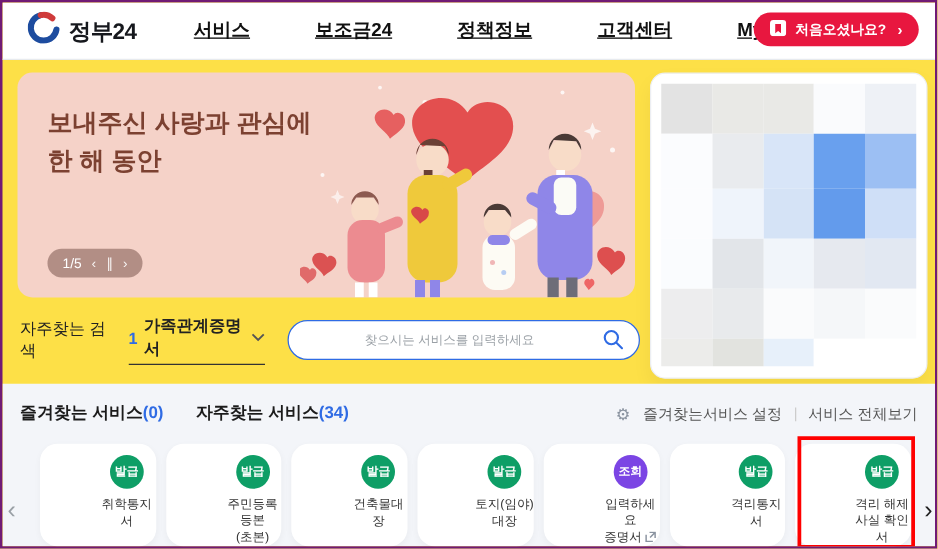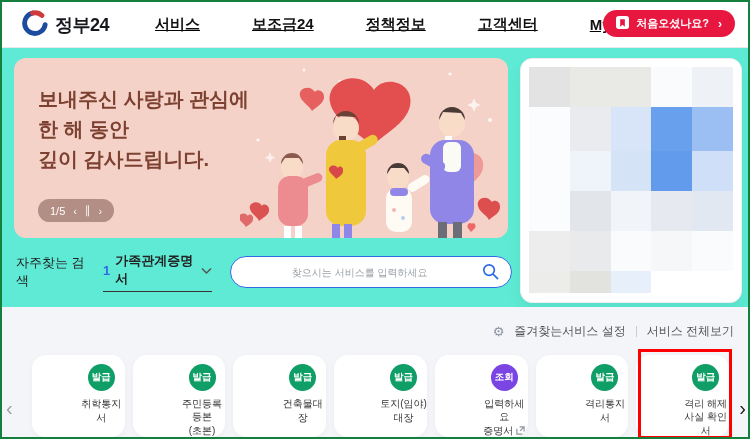--- a/index.html
+++ b/index.html
@@ -1,17 +1,17 @@
 <!DOCTYPE html>
 <html><head>
 <meta charset="utf-8">
 <style>
   * { margin:0; padding:0; box-sizing:border-box; }
   body { font-family:"Liberation Sans","DejaVu Sans",sans-serif; background:#fff; }
-  .page { position:relative; width:750px; height:439px; background:#5eead4; border:2px solid #15803d; overflow:hidden; }
+  .page { position:relative; width:750px; height:439px; background:#fde047; border:2px solid #701a75; overflow:hidden; }
 
   
   .header { position:absolute; left:0; top:0; right:0; height:46px; background:#fff; border-bottom:1px solid #e7eaee; display:flex; align-items:center; }
   .logo { display:flex; align-items:center; gap:7px; margin-left:20px; cursor:pointer; }
   .logo-text { font-size:18px; font-weight:bold; color:#16181d; letter-spacing:-0.5px; }
   .main-nav { display:flex; align-items:center; gap:52px; margin-left:46px;text-decoration:underline; }
   .nav-item { font-size:15px; font-weight:bold; color:#111; text-decoration:none; cursor:pointer; }
   .cta-btn { position:absolute; right:13px; top:8px; height:27px; display:flex; align-items:center; gap:7px; background:#e8173f; border:none; border-radius:14px; padding:0 13px; color:#fff; font-size:11px; font-weight:bold; cursor:pointer; }
   .cta-arrow { font-size:12px; margin-left:2px; }
 
@@ -90,21 +90,20 @@
       </span>
       <span>처음오셨나요?</span>
       <span class="cta-arrow">›</span>
     </button>
   </div>
 
   <div class="banner">
     <div class="banner-title">
       <div>보내주신 사랑과 관심에</div>
       <div>한 해 동안</div>
-      <div>깊이 감사드립니다.</div>
     </div>
     <div class="banner-pager">
       <span>1/5</span>
       <span class="pager-ctrl">‹</span>
       <span class="pager-ctrl">∥</span>
       <span class="pager-ctrl">›</span>
     </div>
     <svg class="banner-illo" width="268" height="178" viewBox="0 0 268 178">
 
       <g fill="#fff" opacity=".8">
@@ -226,20 +225,28 @@
       <span class="search-glass">
         <svg width="17" height="17" viewBox="0 0 18 18">
             <circle cx="7.5" cy="7.5" r="5.6" fill="none" stroke="#2f6be4" stroke-width="1.8"></circle>
             <line x1="12" y1="12" x2="16.5" y2="16.5" stroke="#2f6be4" stroke-width="1.8" stroke-linecap="round"></line>
           </svg>
       </span>
     </div>
   </div>
 
   <div class="bottom">
+    <div class="tabs">
+      <div class="tab">
+        <span>즐겨찾는 서비스</span><span class="cnt">(0)</span>
+      </div>
+      <div class="tab">
+        <span>자주찾는 서비스</span><span class="cnt">(34)</span>
+      </div>
+    </div>
     <div class="right-links">
       <span class="gear">⚙</span>
       <span class="rlink">즐겨찾는서비스 설정</span>
       <span class="vdiv"></span>
       <span class="rlink">서비스 전체보기</span>
     </div>
     <div class="cards-row">
         <div class="scard">
           <div class="badge" style="background: rgb(14, 158, 102);">발급</div>
           <div class="clabel">

